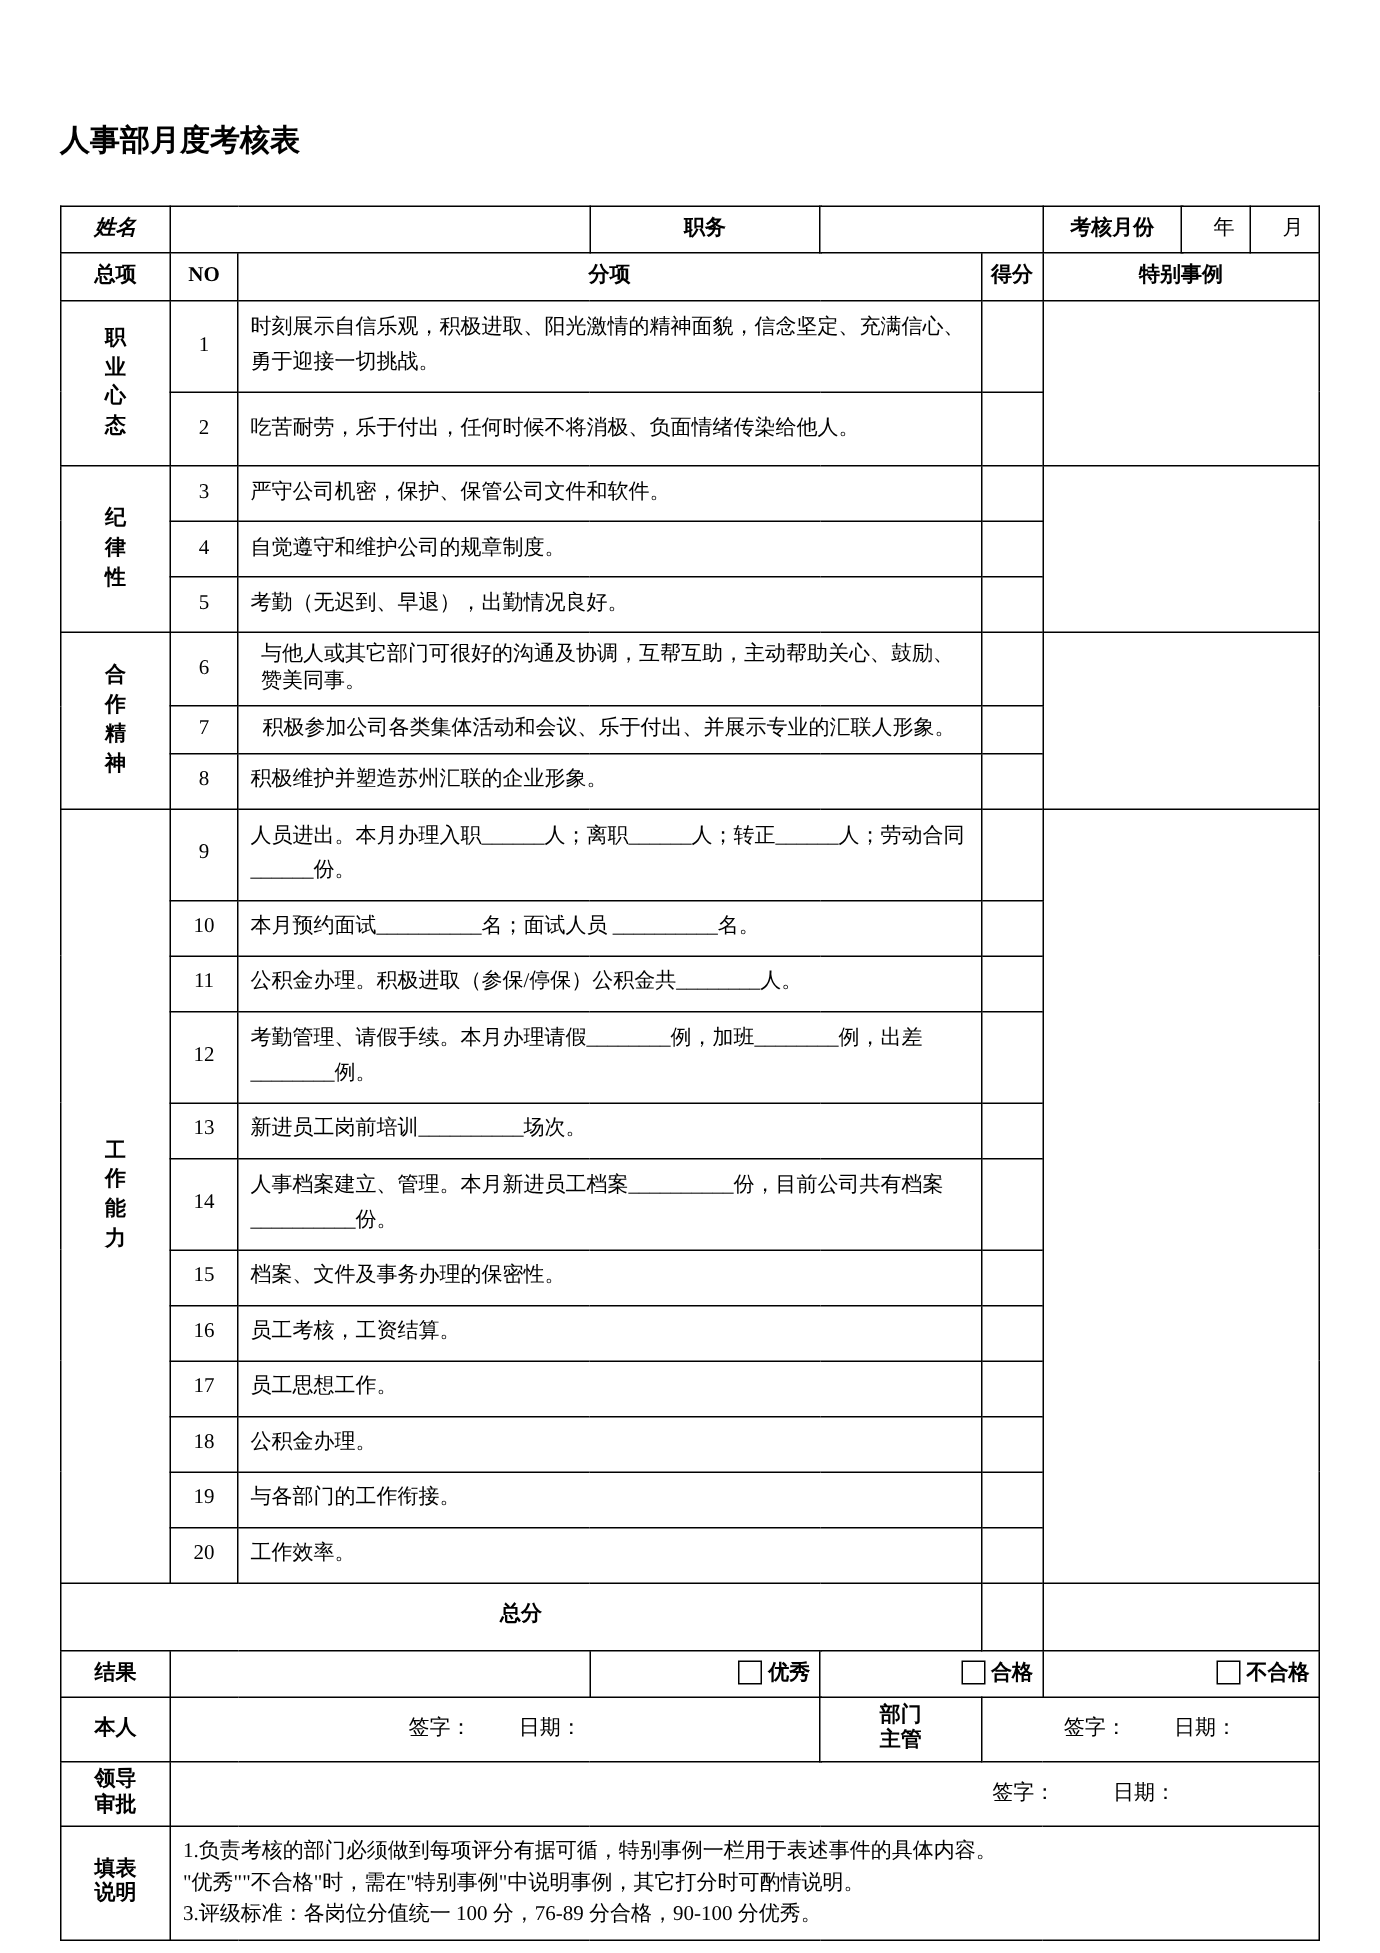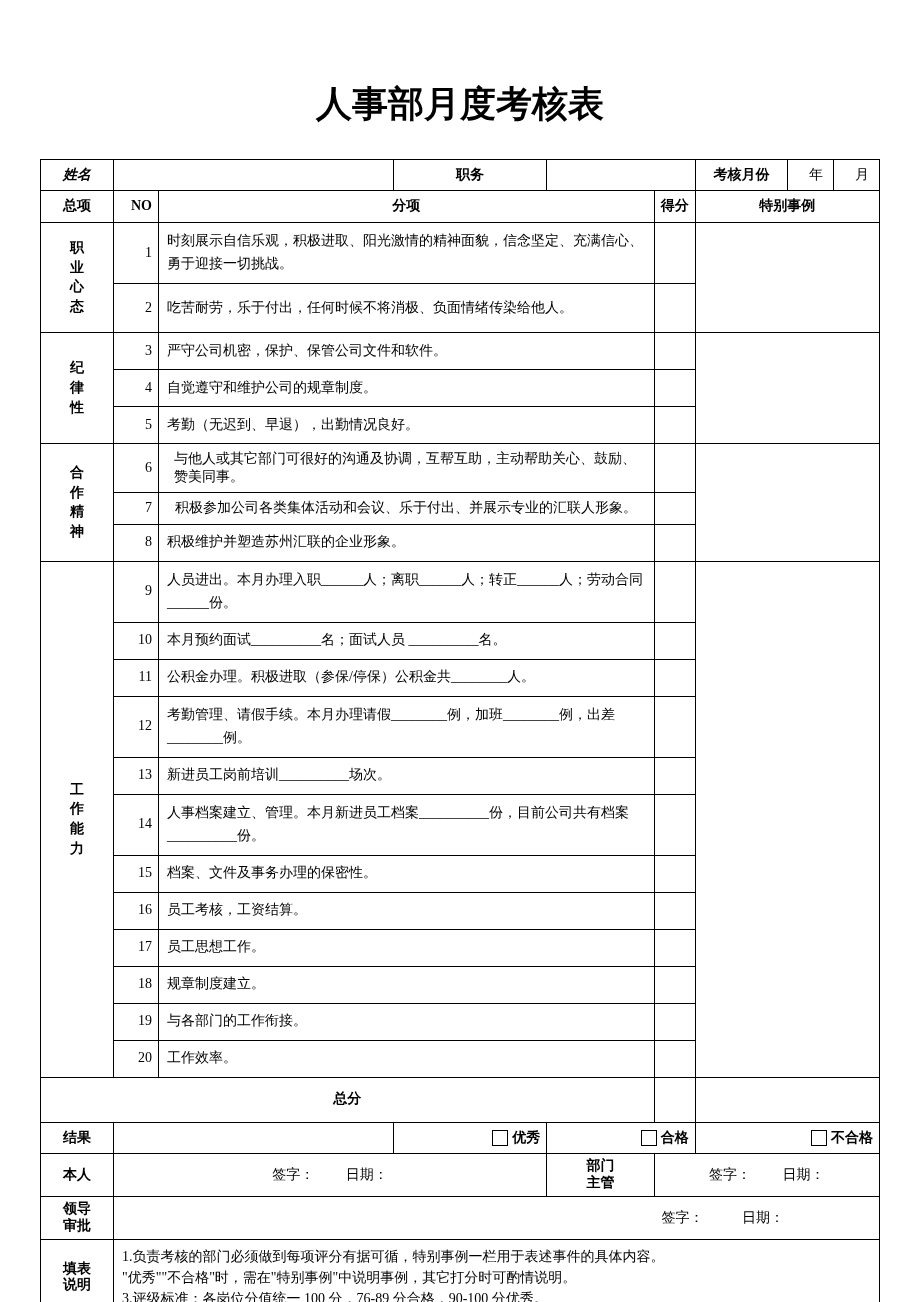--- a/index.html
+++ b/index.html
@@ -8,23 +8,23 @@
     background: #fff;
     font-family: "SimSun", "Songti SC", serif;
     font-size: 14px;
     color: #000;
   }
   .page {
     width: 840px;
     margin: 0 auto;
   }
   h1 {
-    text-align: center;
+    text-align: left;
     font-weight: bold;
-    font-size: 36px;
+    font-size: 20px;
     margin: 40px 0 30px 0;
     font-family: "SimSun", serif;
   }
   table {
     border-collapse: collapse;
     width: 100%;
   }
   td, th {
     border: 1px solid #000;
     padding: 4px 6px;
@@ -36,21 +36,21 @@
     font-weight: bold;
     text-align: center;
   }
   .vertical-text {
     text-align: center;
     font-weight: bold;
     line-height: 1.4;
     padding: 6px 2px;
   }
   .no-col {
-    text-align: right;
+    text-align: center;
     width: 32px;
   }
   .item-cell {
     text-align: left;
     padding: 6px 8px;
   }
   .score-col {
     width: 28px;
   }
   .special-col {
@@ -217,21 +217,21 @@
     <td class="item-cell" colspan="5">员工考核，工资结算。</td>
     <td></td>
   </tr>
   <tr class="short-row">
     <td class="no-col">17</td>
     <td class="item-cell" colspan="5">员工思想工作。</td>
     <td></td>
   </tr>
   <tr class="short-row">
     <td class="no-col">18</td>
-    <td class="item-cell" colspan="5">规章制度建立。</td>
+    <td class="item-cell" colspan="5">公积金办理。</td>
     <td></td>
   </tr>
   <tr class="short-row">
     <td class="no-col">19</td>
     <td class="item-cell" colspan="5">与各部门的工作衔接。</td>
     <td></td>
   </tr>
   <tr class="short-row">
     <td class="no-col">20</td>
     <td class="item-cell" colspan="5">工作效率。</td>

